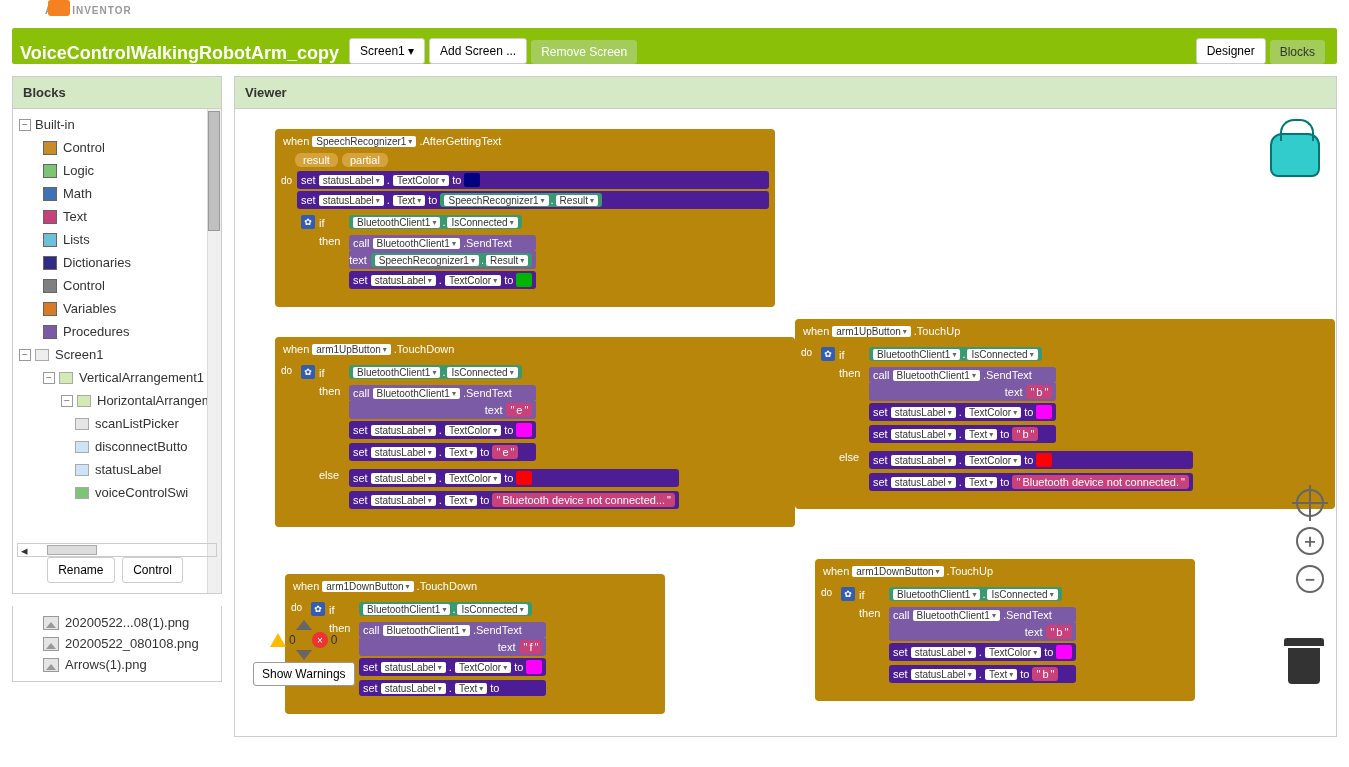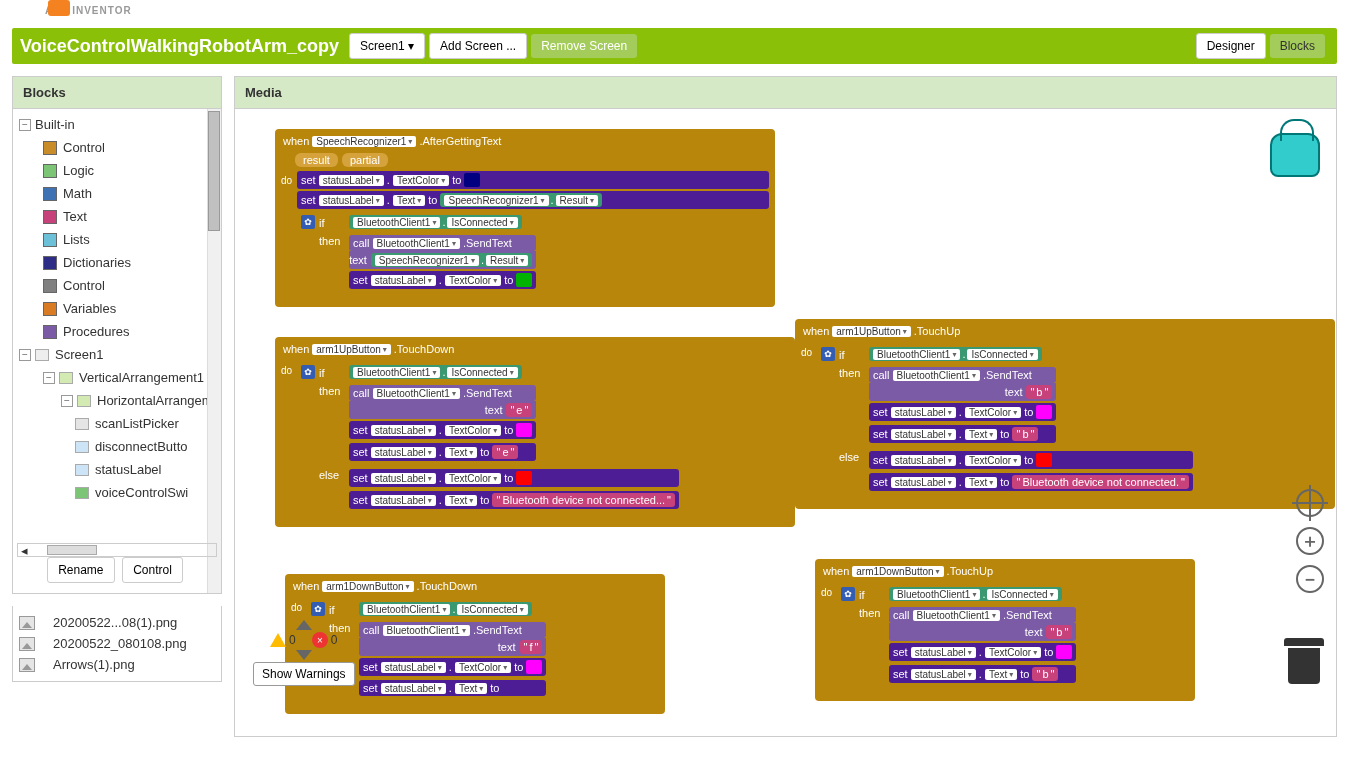--- a/index.html
+++ b/index.html
@@ -1,19 +1,19 @@
 <!DOCTYPE html>
 <html><head>
 <meta charset="utf-8">
 <style>
 * { box-sizing: border-box; margin: 0; padding: 0; font-family: Arial, sans-serif; }
 body { background: #ffffff; font-size: 12px; color: #333; }
 .logo-bar { height: 20px; padding-left: 45px; font-size: 10px; font-weight: bold; color: #999; letter-spacing: 1px; display: flex; align-items: center; }
 .logo-bar::before { content: ""; width: 22px; height: 16px; background: #f58220; border-radius: 3px; margin-right: 8px; display: inline-block; position: absolute; left: 48px; top: 0; }
-.title-bar { background: #8ac007; height: 36px; display: flex; align-items: center; padding: 0 8px; margin: 8px 12px 12px 12px; border-radius: 2px; }
+.title-bar { background: #8ac007; height: 36px; display: flex; align-items: flex-end; padding: 0 8px; margin: 8px 12px 12px 12px; border-radius: 2px; }
 .title-bar h1 { color: #fff; font-size: 18px; font-weight: bold; margin-right: 10px; }
 .btn { background: #fff; border: 1px solid #ccc; padding: 5px 10px; font-size: 12px; border-radius: 3px; cursor: pointer; margin-right: 4px; }
 .btn.dim { background: #a3cc5a; color: #fff; border: none; }
 .btn.active { background: #a3cc5a; color: #333; border: none; }
 .spacer { flex: 1; }
 .main { display: flex; padding: 0 12px; gap: 12px; }
 .left { width: 210px; flex-shrink: 0; }
 .panel-header { background: #d6e9c6; border: 1px solid #ccc; padding: 8px 10px; font-weight: bold; font-size: 13px; }
 .panel-body { border: 1px solid #ccc; border-top: none; background: #fff; padding: 4px; font-size: 13px; overflow: auto; }
 .blocks-body { height: 485px; position: relative; }
@@ -71,21 +71,21 @@
 .val-block { background: #3a9970; padding: 1px 4px; border-radius: 3px; display: inline-flex; align-items: center; gap: 2px; }
 .str-block { background: #c7417b; padding: 1px 4px; border-radius: 3px; display: inline-flex; align-items: center; gap: 2px; }
 .color-chip { width: 16px; height: 14px; border-radius: 2px; display: inline-block; }
 .chip-navy { background: #000080; }
 .chip-green { background: #00b300; }
 .chip-magenta { background: #ff00ff; }
 .chip-red { background: #ff0000; }
 .nested { display: flex; flex-direction: column; }
 .call-text-row { display:flex; justify-content:flex-end; padding-right:4px; align-items:center; gap:4px; background:#7b5aa6; border-radius:0 0 3px 3px; margin-top:-2px; padding-top:2px; padding-bottom:2px; }
 .media-body { padding: 6px; }
-.media-item { display:flex; align-items:center; gap:18px; padding:3px 0; cursor:pointer; }
+.media-item { display:flex; align-items:center; gap:6px; padding:3px 0; cursor:pointer;margin-left:24px; }
 .img-icon { width:16px; height:14px; background:#e5e5e5; border:1px solid #999; position:relative; }
 .img-icon::after { content:""; position:absolute; width:0; height:0; border-left:5px solid transparent; border-right:5px solid transparent; border-bottom:6px solid #999; bottom:1px; left:2px; }
 .vscroll { position:absolute; right:0; top:0; width:14px; height:100%; background:#f0f0f0; border-left:1px solid #ddd; }
 .vscroll .vthumb { background:#c0c0c0; border:1px solid #999; width:12px; }
 </style>
 </head>
 <body>
 
 <div class="logo-bar">
     <span>APP INVENTOR</span>
@@ -206,21 +206,21 @@
           </div>
           <div class="media-item">
             <span class="img-icon"></span>
             <span>Arrows(1).png</span>
           </div>
         </div>
     </div>
   </div>
 
   <div class="right">
-    <div class="panel-header">Media</div>
+    <div class="panel-header">Viewer</div>
     <div class="viewer">
       <div class="backpack">
           <div class="backpack-body"></div>
         </div>
       <div class="canvas">
 
 <div class="block when-block" style="top:10px; left:30px; width:500px;">
   <div class="when-header">
               <span>when</span> 
               <span class="dropdown">SpeechRecognizer1</span> 

